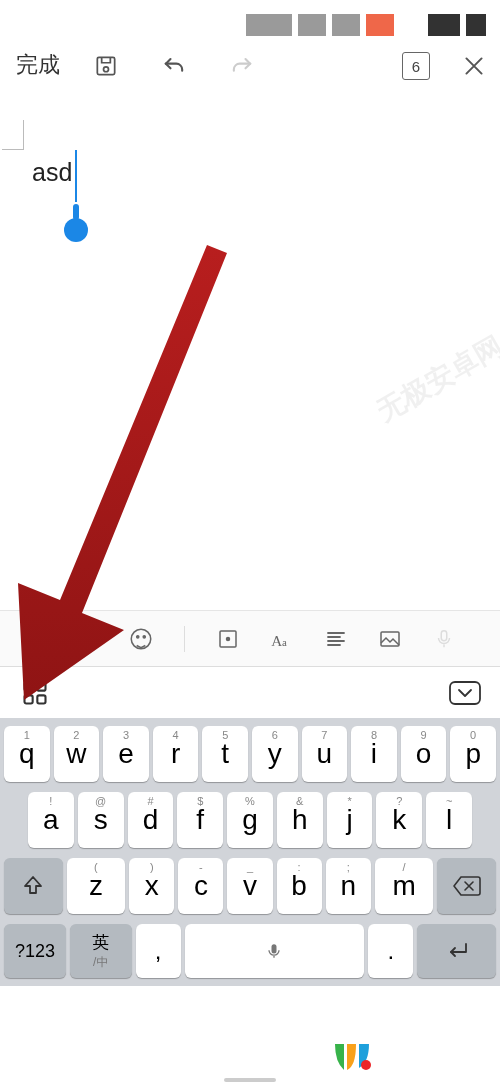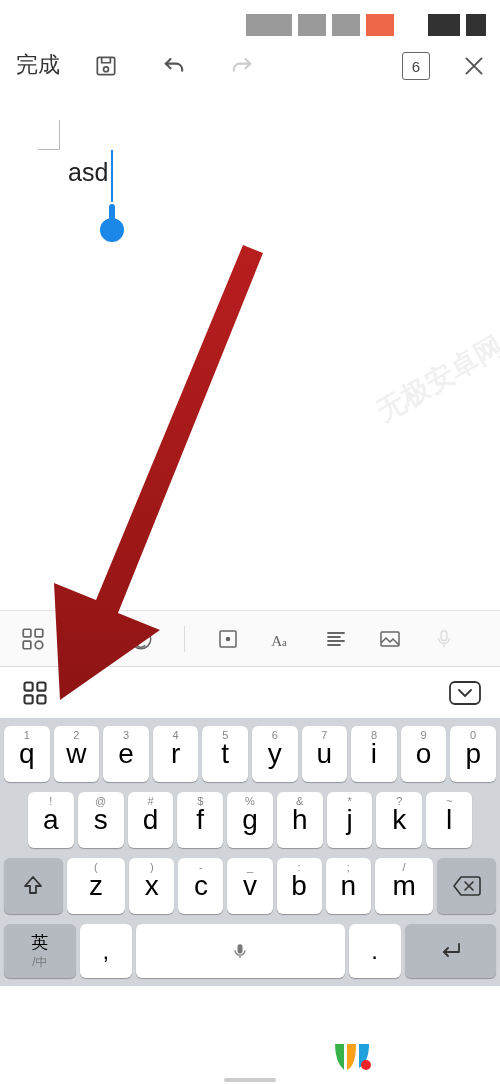--- a/index.html
+++ b/index.html
@@ -66,21 +66,20 @@
       display: flex;
       align-items: center;
       justify-content: center;
       font-size: 15px;
       color: #444;
     }
     .canvas {
       position: relative;
       height: 510px;
       background: #fff;
-      margin-left: 36px;
     }
     .page-corner {
       position: absolute;
       top: 20px;
       left: 2px;
       width: 22px;
       height: 30px;
       border-right: 1px solid #bbb;
       border-bottom: 1px solid #bbb;
     }
@@ -512,20 +511,21 @@
           <span>m</span>
         </div></div>
     <div class="key fn">
       <svg width="30" height="22" viewBox="0 0 30 22" fill="none" stroke="#333" stroke-width="1.6" stroke-linejoin="round">
           <path d="M9 2h17a2 2 0 012 2v14a2 2 0 01-2 2H9l-7-9z"></path>
           <path d="M13 7l8 8M21 7l-8 8" stroke-linecap="round"></path>
         </svg>
     </div>
   </div>
   <div class="kbd-bottom">
+    <div class="key fn sym">?123</div>
     <div class="key fn lang">
       <span class="lang-zh">英</span>
         <span class="lang-en">/中</span>
     </div>
     <div class="key comma">,</div>
     <div class="key space">
       <svg width="20" height="20" viewBox="0 0 24 24" fill="#777">
           <rect x="9" y="4" width="6" height="11" rx="3"></rect>
           <path d="M6 11a6 6 0 0012 0M12 18v2" stroke="#777" stroke-width="1.6" fill="none"></path>
         </svg>

